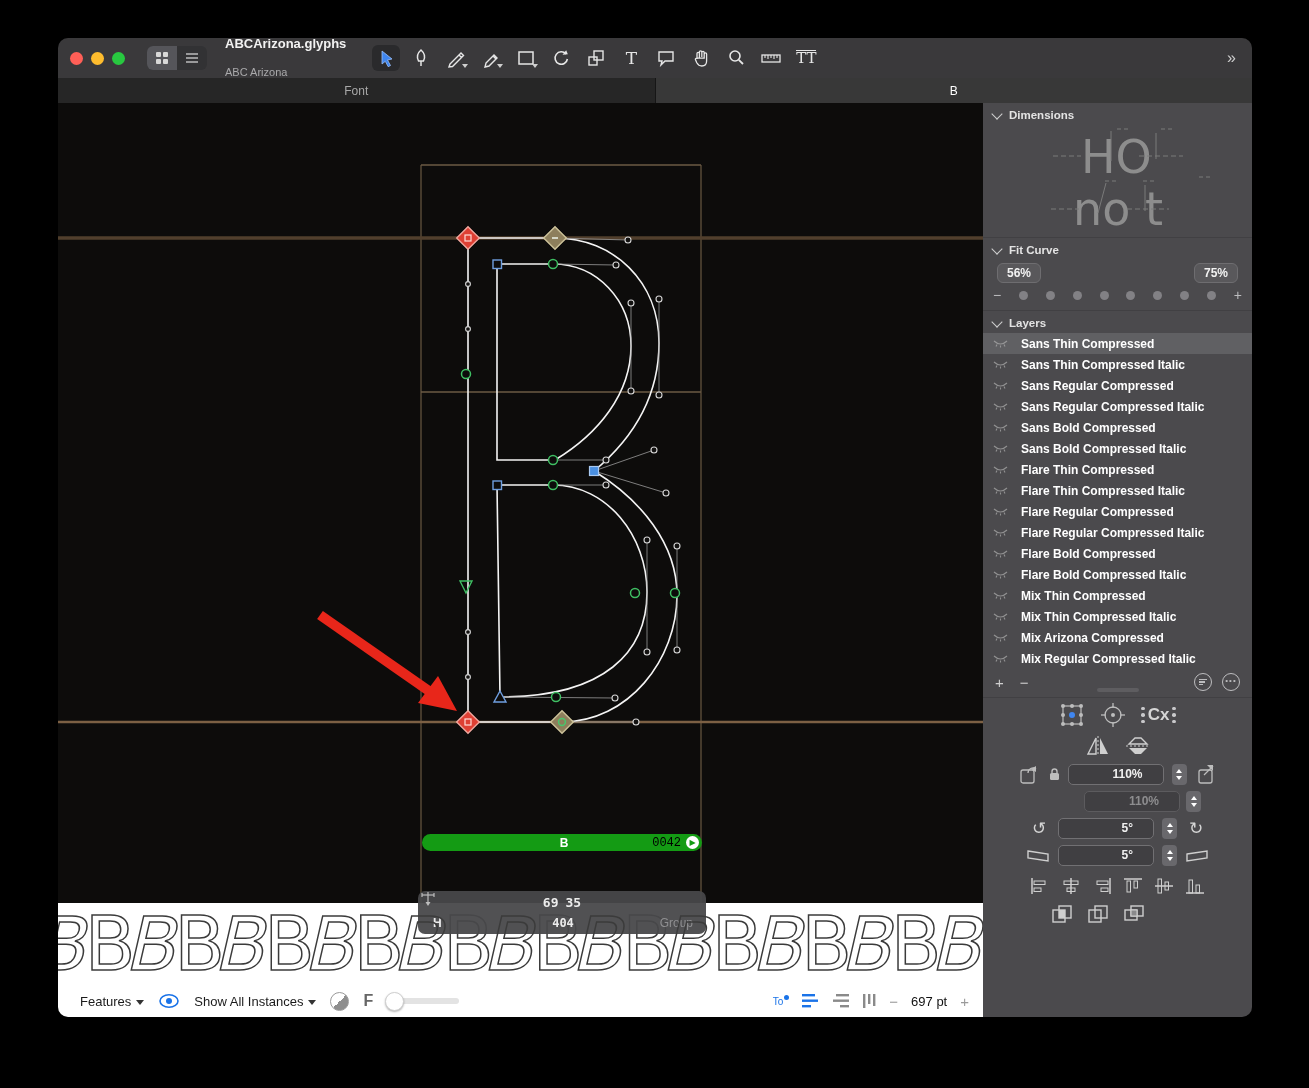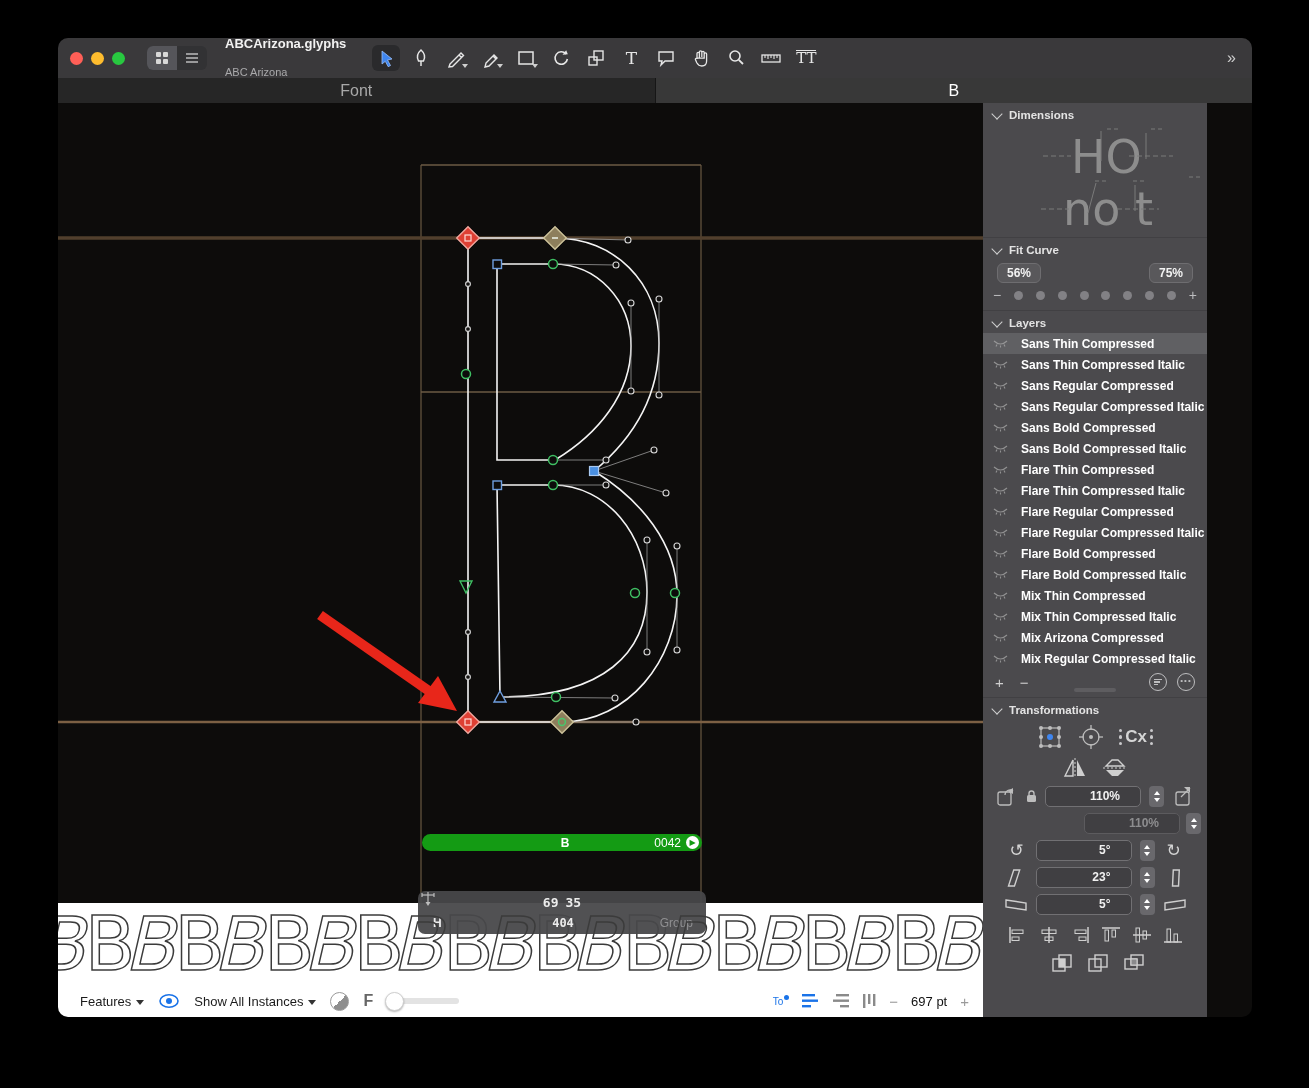--- a/index.html
+++ b/index.html
@@ -18,31 +18,31 @@
   .title-sub{font-size:11px;color:#a9a9ab;margin-top:14px;}
   .tools{display:flex;align-items:center;gap:7px;flex:1;}
   .tool{width:28px;height:26px;display:flex;align-items:center;justify-content:center;border-radius:6px;position:relative;color:#e6e6e6;}
   .tool.active{background:#2a2a2c;}
   .tool .caret{position:absolute;right:2px;bottom:3px;width:0;height:0;border-left:3.5px solid transparent;border-right:3.5px solid transparent;border-top:4px solid #cfcfcf;}
   .tool-T{font-family:"DejaVu Serif",serif;font-size:17px;color:#e6e6e6;}
   .tool-TT{font-family:"DejaVu Serif",serif;font-size:15px;color:#e6e6e6;border-top:1.5px solid #e6e6e6;padding-top:0px;line-height:1;}
   .overflow-chevron{color:#cccccc;font-size:16px;margin-left:auto;padding-right:4px;}
   
   .tabbar{height:25px;display:flex;background:#1c1c1c;}
-  .tab{flex:1;display:flex;align-items:center;justify-content:center;font-size:16px;}
+  .tab{flex:1;display:flex;align-items:center;justify-content:center;font-size:12px;}
   .tab.font{background:#262626;color:#a8a8a8;border-right:1px solid #161616;}
   .tab.glyph{background:#383838;color:#ffffff;}
   
   .main{display:flex;height:914px;}
   .canvas-col{width:925px;display:flex;flex-direction:column;}
   .glyph-area{position:relative;height:800px;background:#0d0c0b;}
   .glyph-area svg{position:absolute;left:0;top:0;}
   .glyph-bar{position:absolute;left:364px;top:731px;width:280px;height:17px;background:#149b14;border-radius:9px;display:flex;align-items:center;color:#fff;}
   .glyph-bar .g-label{flex:1;text-align:center;font-size:12px;font-weight:bold;padding-left:54px;}
-  .glyph-bar .g-code{font-family:Liberation Sans, sans-serif;font-size:12px;color:#ffffff;}
+  .glyph-bar .g-code{font-family:Liberation Mono, monospace;font-size:12px;color:#000000;}
   .glyph-bar .g-circle{width:13px;height:13px;border-radius:50%;background:#fff;margin:0 3px 0 5px;display:flex;align-items:center;justify-content:center;}
   .glyph-bar .g-circle span{color:#149b14;font-size:8px;line-height:1;}
   .info-panel{position:absolute;left:360px;top:788px;width:288px;height:43px;background:rgba(72,72,74,.95);border-radius:7px;color:#ececec;}
   .info-row1{display:flex;align-items:center;justify-content:center;gap:7px;height:22px;font-family:"DejaVu Sans Mono",monospace;font-size:13px;font-weight:bold;}
   .info-row2{display:flex;align-items:center;height:19px;font-size:12px;}
   .info-row2 .ik{width:60px;padding-left:15px;font-weight:bold;}
   .info-row2 .iw{flex:1;text-align:center;font-family:"DejaVu Sans Mono",monospace;font-weight:bold;}
   .info-row2 .ig{width:60px;text-align:right;padding-right:13px;color:#8f8f91;}
   
   .preview-strip{height:82px;background:#ffffff;overflow:hidden;display:flex;align-items:center;padding-left:0;margin:0;}
@@ -59,21 +59,21 @@
   .contrast-circle{width:17px;height:17px;border-radius:50%;border:1.5px solid #9a9a9a;background:linear-gradient(135deg,#ffffff 50%,#8e8e8e 50%);}
   .letter-f{font-size:16px;font-weight:bold;color:#666;}
   .slider{width:72px;height:6px;background:#e3e3e3;border-radius:3px;position:relative;}
   .slider .knob{position:absolute;left:-2px;top:-6px;width:17px;height:17px;border-radius:50%;background:#fff;border:1px solid #d0d0d0;box-shadow:0 1px 2px rgba(0,0,0,.3);}
   .bb-right{margin-left:auto;display:flex;align-items:center;gap:13px;}
   .to-icon{color:#1a73e8;font-weight:normal;font-size:10px;position:relative;padding-right:6px;text-align:right;}
   .to-icon::after{content:"";position:absolute;right:0;top:-1px;width:5px;height:5px;border-radius:50%;background:#1a73e8;}
   .bb-pm{color:#9a9a9a;font-size:15px;}
   .bb-size{color:#111;}
   
-  .sidebar{width:224px;background:#4b4a4d;color:#e8e8e8;display:flex;flex-direction:column;overflow:hidden;}
+  .sidebar{width:269px;background:#4b4a4d;color:#e8e8e8;display:flex;flex-direction:column;overflow:hidden;}
   .sec-header{display:flex;align-items:center;gap:8px;padding:6px 10px 4px 10px;font-size:11.5px;font-weight:600;color:#e3e3e3;}
   .chev{width:7px;height:7px;border-right:1.5px solid #cfcfcf;border-bottom:1.5px solid #cfcfcf;transform:rotate(45deg);margin-top:-3px;}
   .divider{height:1px;background:#414043;margin:4px 0 0 0;}
   .dim-preview{display:flex;justify-content:center;}
   
   .fc-vals{display:flex;justify-content:space-between;padding:3px 14px 0 14px;}
   .fc-btn{background:#59585b;border:1px solid #6e6d70;border-radius:6px;color:#f2f2f2;font-size:12px;font-weight:600;padding:2px 9px;}
   .fc-dots{display:flex;align-items:center;justify-content:space-between;padding:8px 10px 6px 10px;}
   .fc-dot{width:9px;height:9px;border-radius:50%;background:#828185;}
   .fc-pm{color:#bdbdbf;font-size:14px;line-height:9px;}
@@ -601,24 +601,20 @@
                 <i style="width:4px"></i>
               </span>
             </span>
           <span class="lf-circle">
               <span class="dots">•••</span>
             </span>
         </div>
       </div>
       <div class="divider"></div>
 
-      <div class="sec-header">
-        <i class="chev"></i>
-        <span>Transformations</span>
-      </div>
 
       <div class="t-row">
         <svg class="tf-icon" width="26" height="26">
             <rect x="4" y="4" width="18" height="18" fill="none" stroke="#bdbdbd" stroke-width="1.2"></rect>
             <g fill="#bdbdbd">
               <circle cx="4" cy="4" r="2"></circle>
               <circle cx="13" cy="4" r="2"></circle>
               <circle cx="22" cy="4" r="2"></circle>
               <circle cx="4" cy="13" r="2"></circle>
               <circle cx="22" cy="13" r="2"></circle>
@@ -695,33 +691,20 @@
       <div class="t-row" style="gap:8px;">
         <span class="rot-glyph">↺</span>
         <span class="num-field">5°</span>
         <span class="stepper">
             <i class="up"></i>
             <i class="dn"></i>
           </span>
         <span class="rot-glyph">↻</span>
       </div>
       <div class="t-row" style="gap:8px;">
-        <svg class="tf-icon" width="22" height="20">
-            <polygon points="8,2 14,2 11,18 5,18" fill="none" stroke="#cfcfcf" stroke-width="1.4" transform="skewX(-8)"></polygon>
-          </svg>
-        <span class="num-field">23°</span>
-        <span class="stepper">
-            <i class="up"></i>
-            <i class="dn"></i>
-          </span>
-        <svg class="tf-icon" width="22" height="20">
-            <polygon points="10,2 16,2 13,18 7,18" fill="none" stroke="#cfcfcf" stroke-width="1.4" transform="skewX(8)"></polygon>
-          </svg>
-      </div>
-      <div class="t-row" style="gap:8px;">
         <svg class="tf-icon" width="24" height="18">
             <polygon points="2,4 22,7 22,14 2,11" fill="none" stroke="#cfcfcf" stroke-width="1.4"></polygon>
           </svg>
         <span class="num-field">5°</span>
         <span class="stepper">
             <i class="up"></i>
             <i class="dn"></i>
           </span>
         <svg class="tf-icon" width="24" height="18">
             <polygon points="2,7 22,4 22,11 2,14" fill="none" stroke="#cfcfcf" stroke-width="1.4"></polygon>

